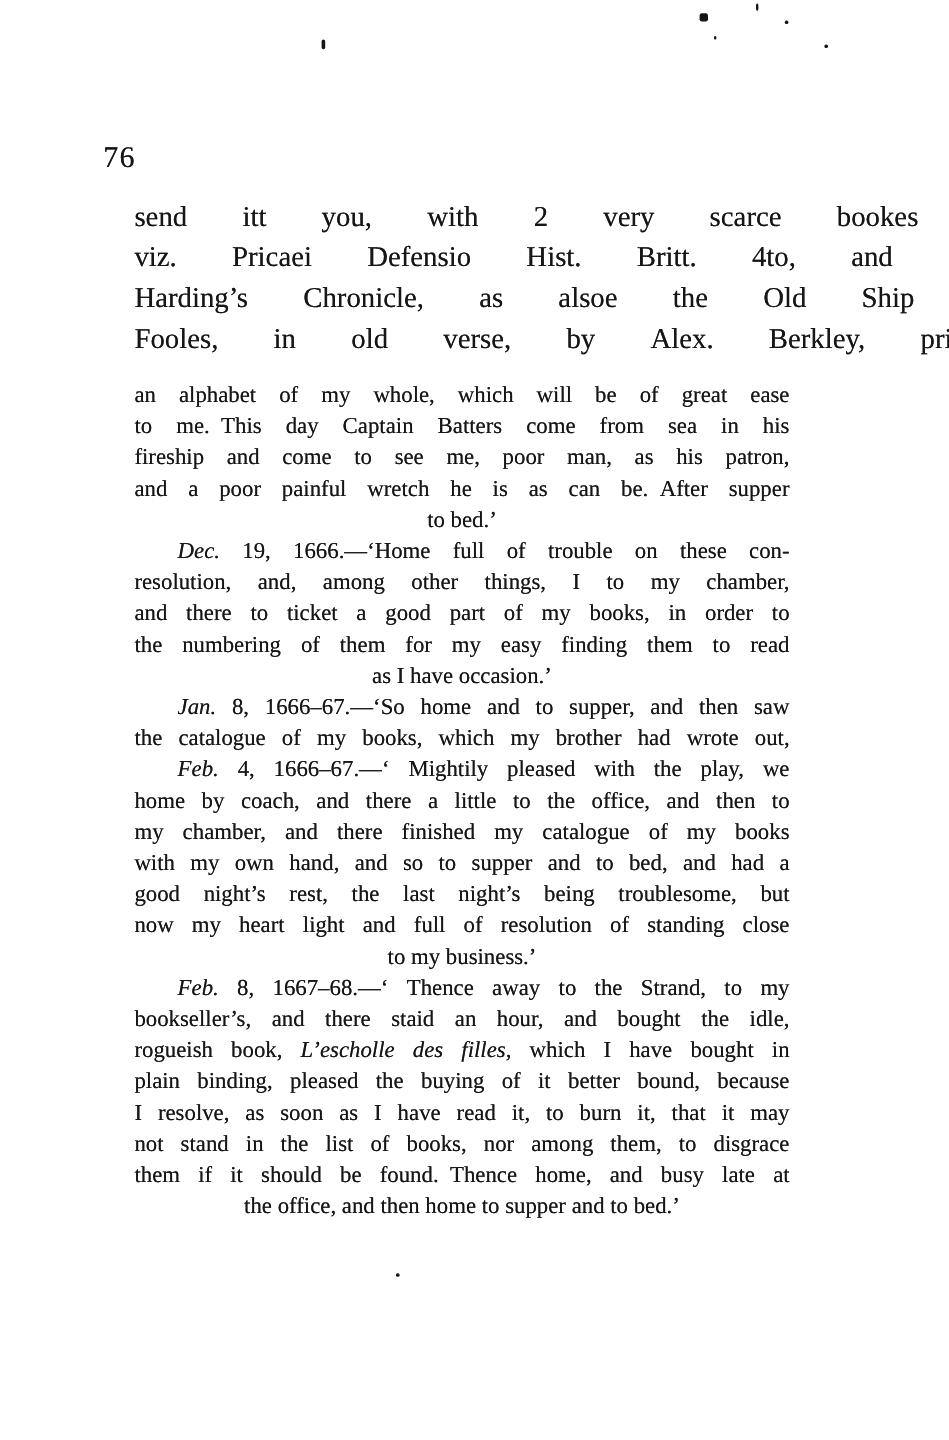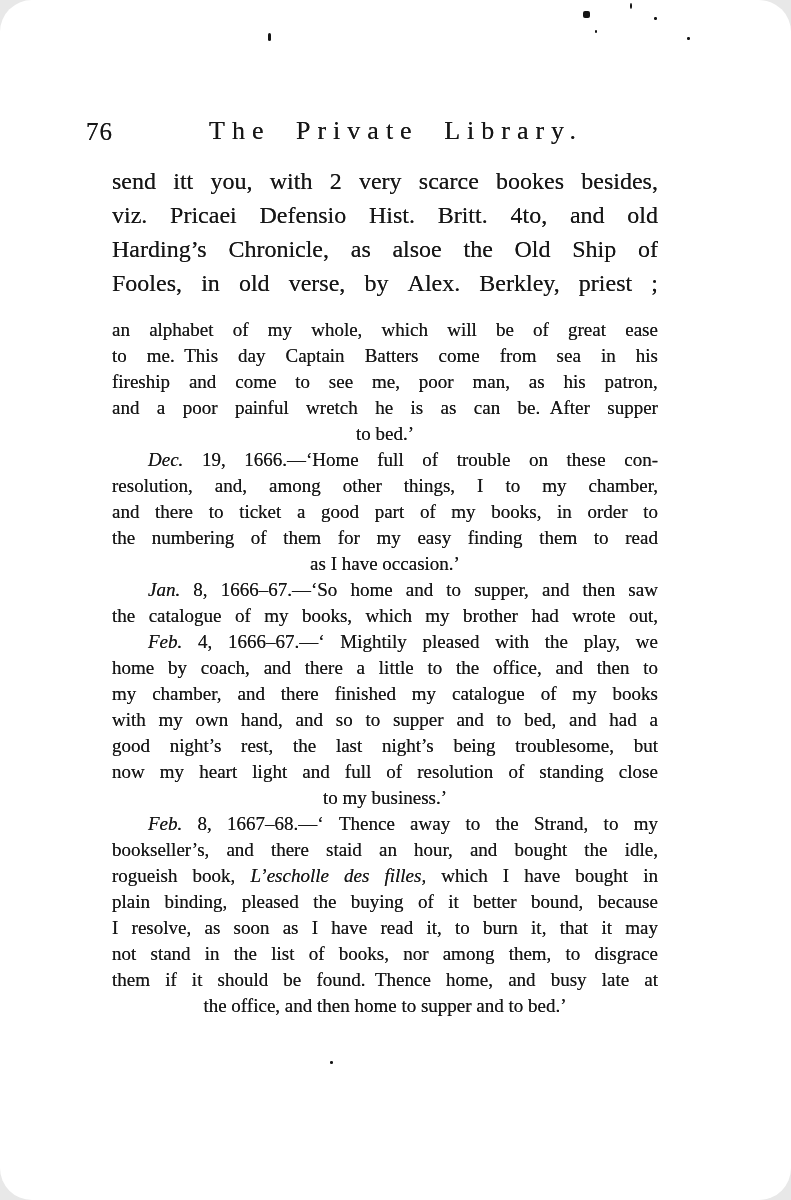--- a/index.html
+++ b/index.html
@@ -1,32 +1,31 @@
 <!DOCTYPE html>
 <html><head>
 <meta charset="utf-8">
 <style>
   html,body{margin:0;padding:0;background:#e8e8e8;}
   .page{
     position:relative;width:791px;height:1200px;background:#ffffff;
     font-family:"Liberation Serif","DejaVu Serif",serif;
     color:#161616;overflow:hidden;
     text-shadow:0 0 .5px rgba(10,10,10,.75);
-    border-radius:32px;
   }
   .header{position:absolute;top:116px;left:112px;width:546px;height:36px;}
   .folio{position:absolute;left:-26px;top:2px;font-size:25px;letter-spacing:1px;}
   .running-title{
     text-align:center;padding-left:22px;font-size:26px;
     letter-spacing:7px;word-spacing:12px;white-space:nowrap;
   }
   .intro{
     position:absolute;top:164px;left:112px;width:546px;font-size:24px;
   }
-  .intro .tline{height:34px;line-height:34px;}
+  .intro .tline{height:34px;line-height:34px;gap:46px;}
   .diary{
     position:absolute;top:317px;left:112px;width:546px;font-size:19px;
   }
   .diary .tline{height:26px;line-height:26px;}
   .tline-just{display:flex;justify-content:space-between;}
   .tline-just .word{flex:0 0 auto;white-space:pre;}
   .tline-end{text-align:center;white-space:pre;}
   .it{font-style:italic;}
   .para{margin:0;}
   .para-indent .tline:first-child{padding-left:36px;text-align:center;}
@@ -46,21 +45,20 @@
   <div class="speck speck-1"></div>
   <div class="speck speck-2"></div>
   <div class="speck speck-3"></div>
   <div class="speck speck-4"></div>
   <div class="speck speck-5"></div>
   <div class="speck speck-6"></div>
   <div class="speck speck-7"></div>
 
   <div class="header">
     <span class="folio">76</span>
-    <div class="running-title">The Private Library.</div>
   </div>
 
   <div class="intro">
       <div class="tline tline-just">
         <span class="word">send</span>
         <span class="word">itt</span>
         <span class="word">you,</span>
         <span class="word">with</span>
         <span class="word">2</span>
         <span class="word">very</span>

